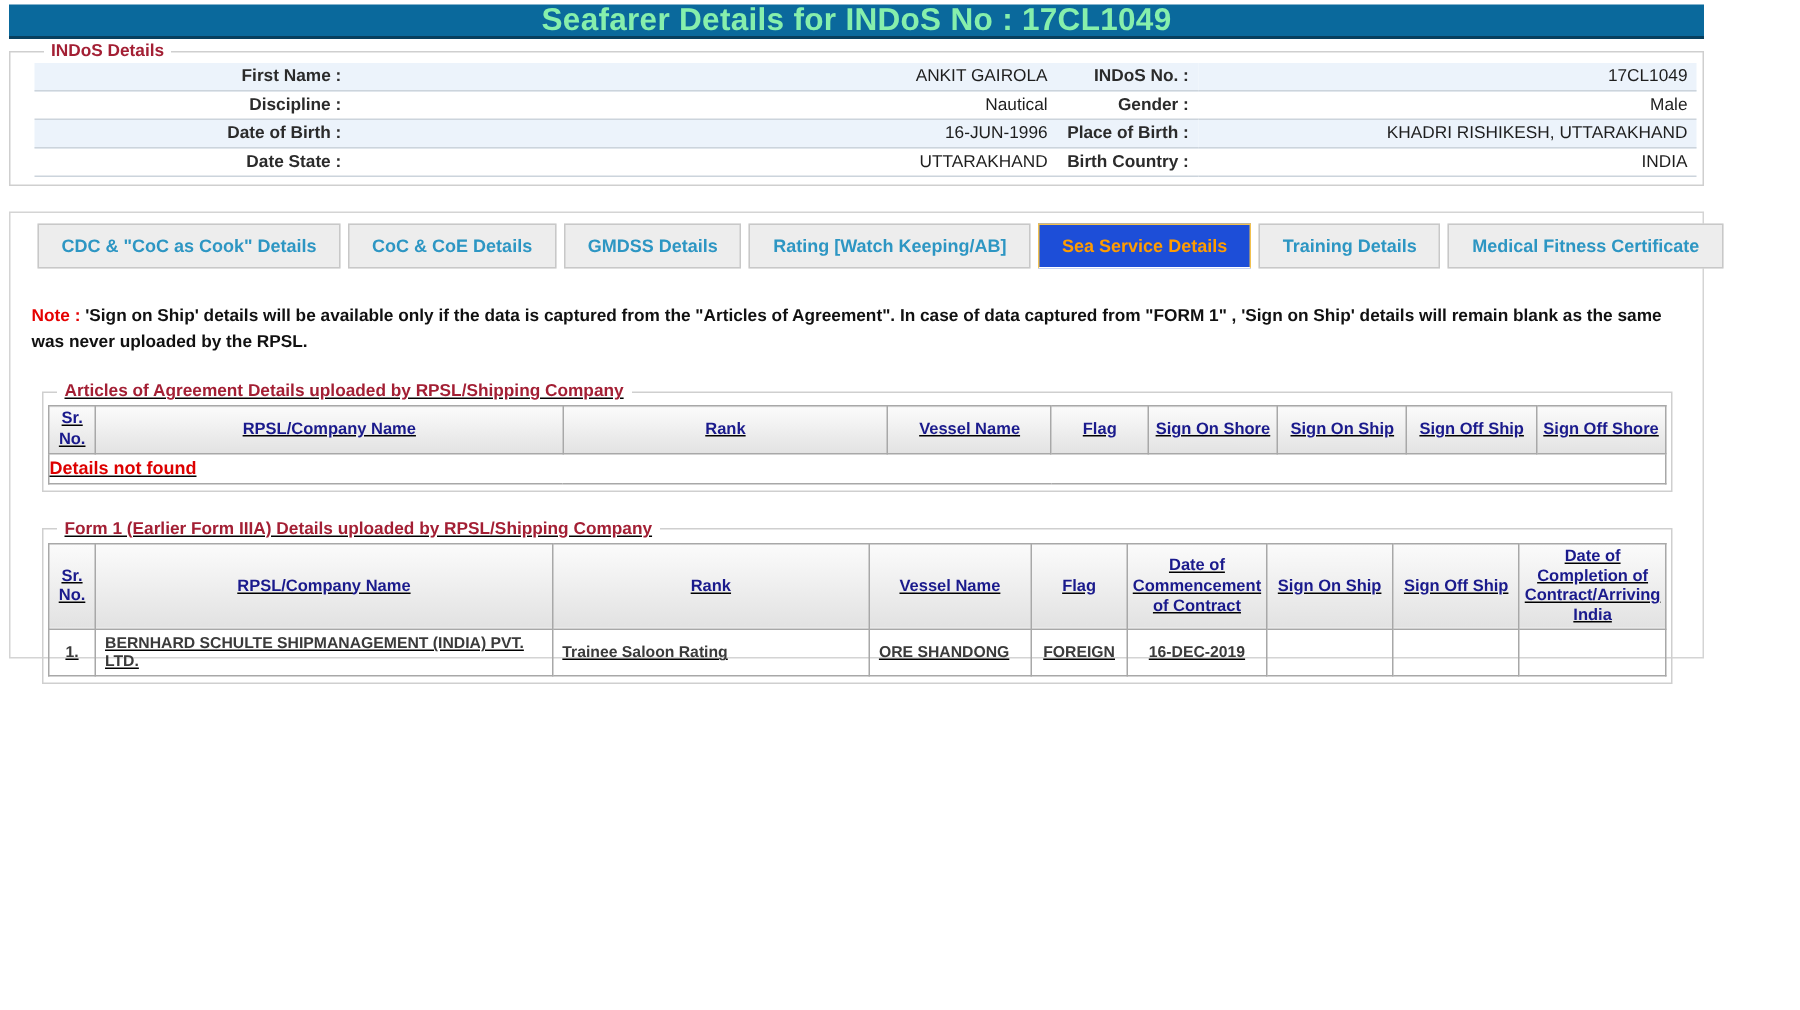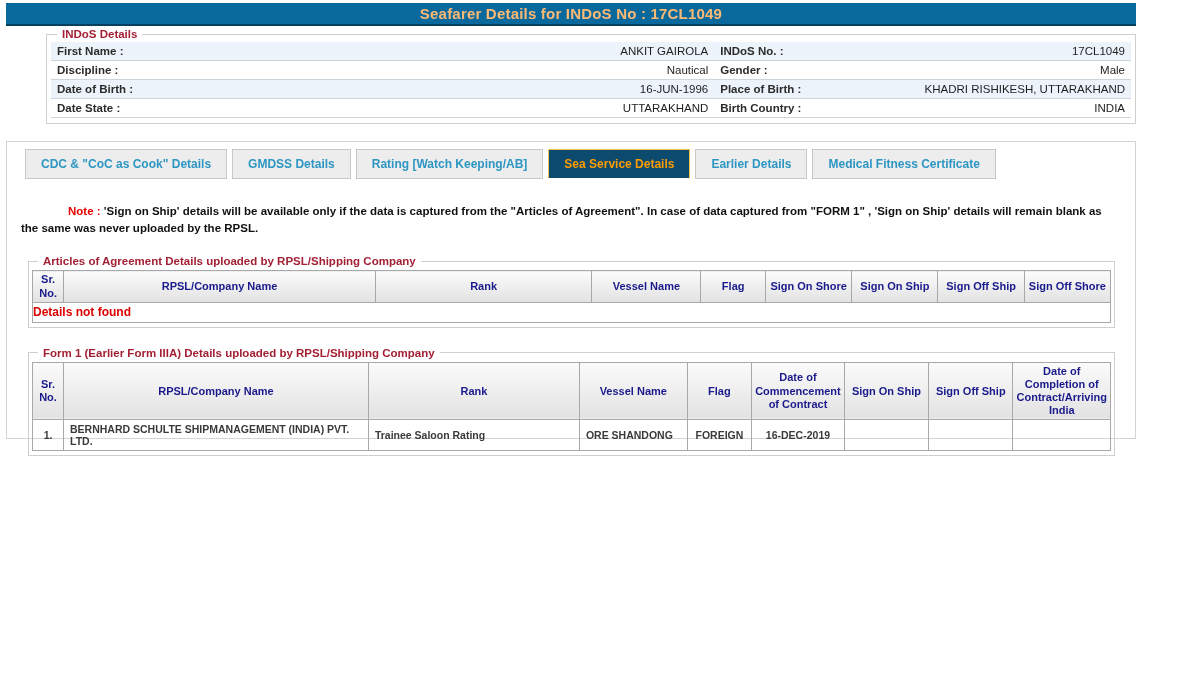--- a/index.html
+++ b/index.html
@@ -4,70 +4,70 @@
 <style>
   * { box-sizing: border-box; margin: 0; padding: 0; }
   html, body { background: #fff; }
   body { font-family: "Liberation Sans", sans-serif; }
   .page { position: relative; width: 1200px; height: 673px; background: #fff; overflow: hidden; }
   .content { position: absolute; left: 6px; top: 3px; width: 1130px; }
 
   
   .titlebar {
     height: 23px; background: #0a699c; border-bottom: 2px solid #073f5e;
-    color: #fdba74; font-weight: bold; font-size: 15px; text-align: center;
+    color: #86efac; font-weight: bold; font-size: 21px; text-align: center;
     line-height: 22px; letter-spacing: .2px;
   }
 
   
   fieldset {
-    border: 1px solid #cfcfcf; padding: 2px 4px 5px 4px; margin-left: 40px;
+    border: 1px solid #cfcfcf; padding: 2px 4px 5px 16px;
   }
   legend {
     color: #a31f34; font-weight: bold; font-size: 11.5px;
     margin-left: 6px; padding: 0 5px;
   }
 
   
   .indos-fieldset { margin-top: 2px; }
   .detail-table { width: 100%; border-collapse: collapse; font-size: 11.5px; }
   .detail-table td { padding: 3px 6px; border-bottom: 1px solid #ccd4dc; height: 14px; }
   .detail-table tr.stripe { background: #ecf3fb; }
-  .detail-table td.lbl { font-weight: bold; color: #2b2b2b; text-align: left; white-space: nowrap; }
+  .detail-table td.lbl { font-weight: bold; color: #2b2b2b; text-align: right; white-space: nowrap; }
   .detail-table td.val { color: #1e1e1e; text-align: right; }
   .detail-table col.c1 { width: 19%; }
   .detail-table col.c2 { width: 42.5%; }
   .detail-table col.c3 { width: 8.5%; }
   .detail-table col.c4 { width: 30%; }
 
   
   .tab-panel {
     margin-top: 17px; border: 1px solid #d4d4d4; height: 298px;
     background: #fff;
   }
   .tab-strip { display: flex; gap: 5px; padding: 7px 0 0 18px; }
   .tab {
     background: #ededed; border: 1px solid #c8c8c8; color: #2d96c3;
     font-weight: bold; font-size: 12px; padding: 0 15px; height: 30px;
     line-height: 28px; white-space: nowrap; cursor: pointer;
   }
   .tab.active {
-    background: #0c4a6e; color: #ff9c00; border: 1px solid #f2c14e;
+    background: #1d4ed8; color: #ff9c00; border: 1px solid #f2c14e;
     border-bottom: 1px solid #fff;
   }
 
   
   .note {
     margin: 24px 20px 0 14px; font-size: 11.5px; font-weight: bold;
     color: #111; line-height: 1.45;
   }
-  .note .note-prefix { color: #e60000; margin-left: 47px; }
-
-  
-  .tbl-fieldset { margin: 19px 20px 0 21px; padding: 3px 3px 4px 3px; }
+  .note .note-prefix { color: #e60000; }
+
+  
+  .tbl-fieldset { margin: 19px 20px 0 21px; padding: 3px 3px 4px 3px; text-decoration: underline; }
   .data-table { width: 100%; border-collapse: collapse; border: 1px solid #6e6e6e; }
   .data-table th {
     background: linear-gradient(#fbfbfb, #e2e2e2); color: #1a1a8c;
     font-size: 11px; font-weight: bold; border: 1px solid #a8a8a8;
     padding: 2px 3px; text-align: center; line-height: 1.2;
   }
   .data-table td {
     border: 1px solid #a8a8a8; font-size: 10.5px; font-weight: bold;
     color: #3a3a3a; padding: 3px 6px; height: 13px;
   }
@@ -129,24 +129,25 @@
           <td class="lbl">Birth Country :</td>
           <td class="val">INDIA</td>
         </tr>
       </tbody>
         </table>
     </fieldset>
 
     <div class="tab-panel">
       <div class="tab-strip">
         <div class="tab">CDC &amp; "CoC as Cook" Details</div>
+        <div class="tab">CoC &amp; CoE Details</div>
         <div class="tab">GMDSS Details</div>
         <div class="tab">Rating [Watch Keeping/AB]</div>
         <div class="tab active">Sea Service Details</div>
-        <div class="tab">Earlier Details</div>
+        <div class="tab">Training Details</div>
         <div class="tab">Medical Fitness Certificate</div>
       </div>
 
       <div class="note">
         <span class="note-prefix">Note :</span>
         <span>'Sign on Ship' details will be available only if the data is captured from the "Articles of Agreement". In case of data captured from "FORM 1" , 'Sign on Ship' details will remain blank as the same was never uploaded by the RPSL.</span>
       </div>
 
       <fieldset class="tbl-fieldset">
         <legend>Articles of Agreement Details uploaded by RPSL/Shipping Company</legend>

